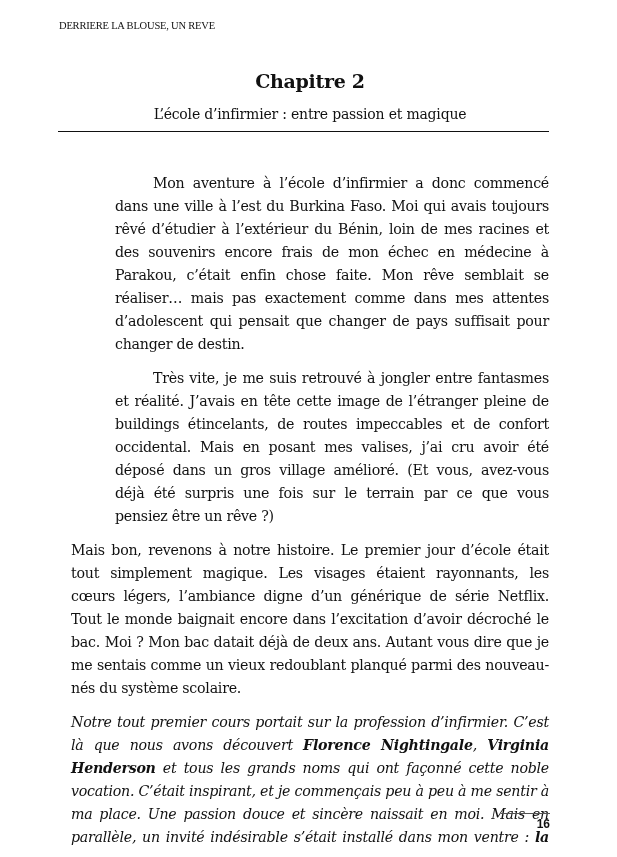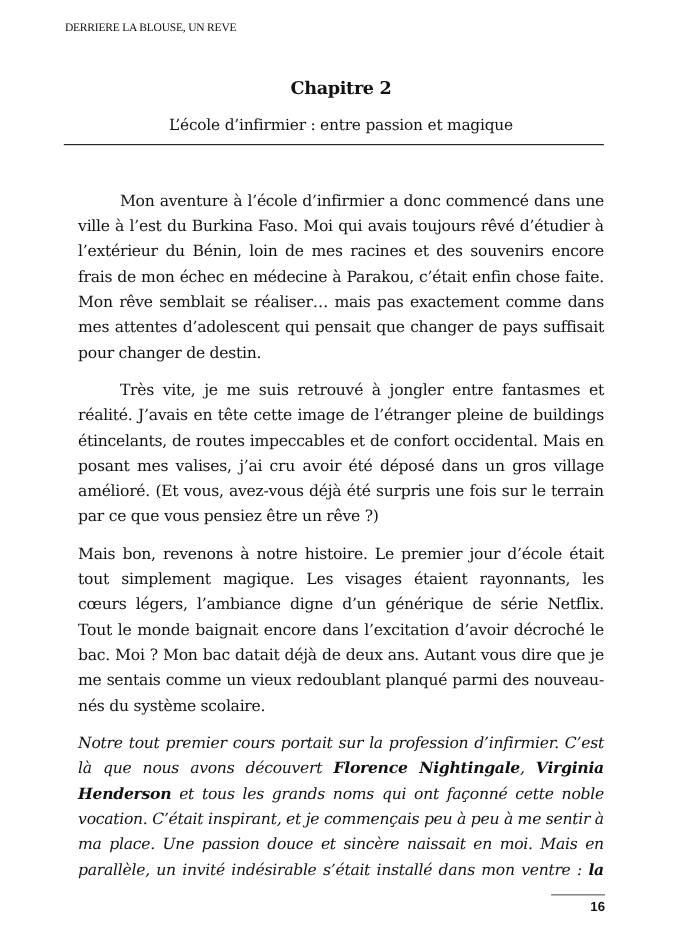--- a/index.html
+++ b/index.html
@@ -1,24 +1,24 @@
 <!DOCTYPE html>
 <html><head>
 <meta charset="utf-8">
 <style>
   html, body { margin: 0; padding: 0; background: #ffffff; }
   body { width: 617px; height: 857px; position: relative; overflow: hidden; color: #111111; }
   .running-head { position: absolute; left: 59px; top: 20px; font-family: "Liberation Serif", serif; font-size: 10.5px; letter-spacing: -0.2px; }
-  .chapter-title { position: absolute; left: 71px; width: 478px; top: 70px; text-align: center; font-family: "DejaVu Serif", serif; font-weight: bold; font-size: 16px; letter-spacing: -0.3px; }
+  .chapter-title { position: absolute; left: 71px; width: 478px; top: 70px; text-align: center; font-family: "DejaVu Serif", serif; font-weight: bold; font-size: 19px; letter-spacing: -0.3px; }
   .chapter-subtitle { position: absolute; left: 71px; width: 478px; top: 106px; text-align: center; font-family: "DejaVu Serif", serif; font-size: 14px; letter-spacing: -0.2px; }
   .title-rule { position: absolute; left: 58px; width: 407px; top: 131px; height: 0; border-top: 1.5px solid #111111; width: 407px; }
   .title-rule { width: 407px; }
   .body-text { position: absolute; left: 71px; width: 478px; top: 172px; font-family: "DejaVu Serif", serif; font-size: 14.2px; line-height: 23px; letter-spacing: -0.25px; }
   .para { margin: 0 0 11px 0; text-align: justify; text-align-last: left; }
-  .para.indent { text-indent: 38px; }
+  .para.indent { text-indent: 38px; margin-left: 44px; }
   .para.last { text-align-last: justify; font-style: italic; }
   .para b { font-weight: bold; }
   .page-rule { position: absolute; left: 501px; top: 813px; width: 49px; border-top: 1px solid #555555; }
   .page-number { position: absolute; left: 501px; width: 49px; top: 817px; text-align: right; font-family: Liberation Sans, sans-serif; font-weight: bold; font-size: 12px; }
 </style>
 </head>
 <body>
 
 <div class="running-head">DERRIERE LA BLOUSE, UN REVE</div>
 

